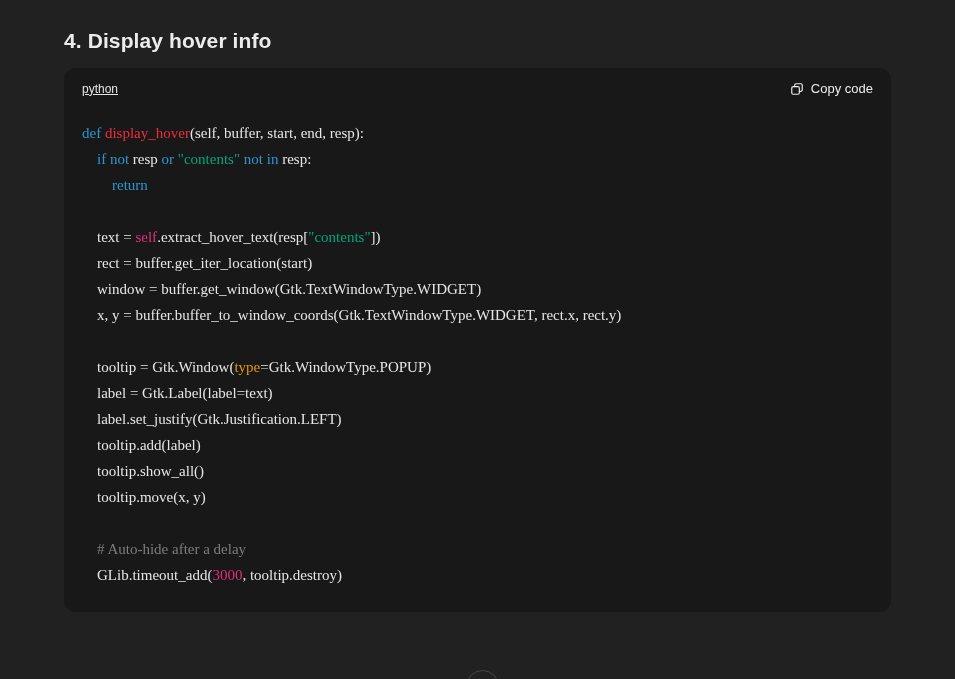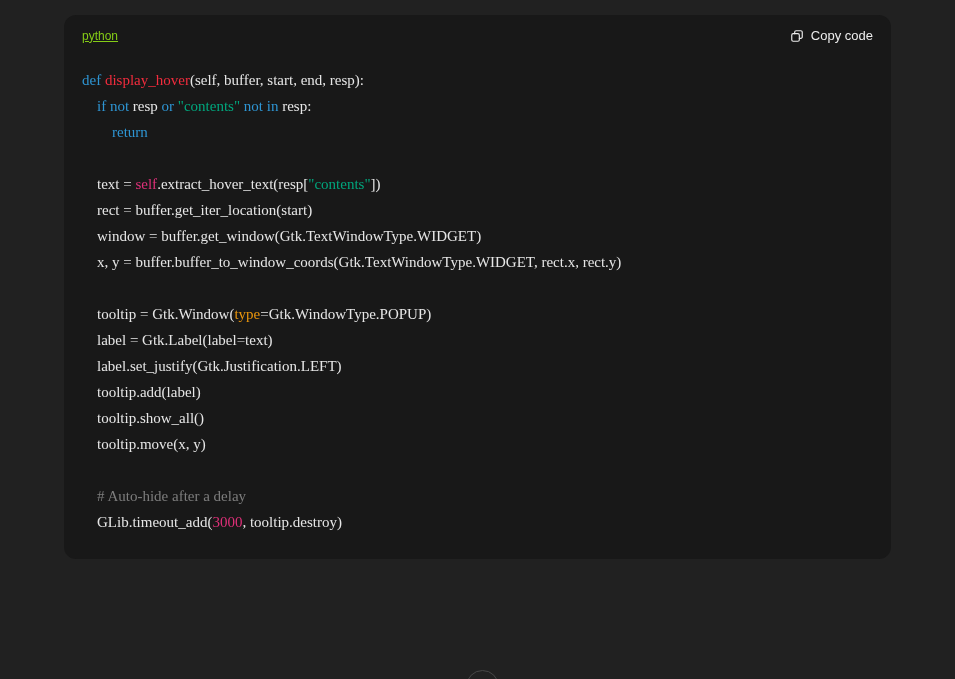--- a/index.html
+++ b/index.html
@@ -33,21 +33,21 @@
     overflow: hidden;
   }
   .code-header {
     display: flex;
     justify-content: space-between;
     align-items: center;
     padding: 13px 18px 3px 18px;
   }
   .lang-label {
     font-size: 12px;
-    color: #84cc16;
+    color: #e5e5e5;
     text-decoration: underline;
   }
   .copy-btn {
     display: flex; align-items: center; gap: 7px;
     background: transparent; border: none; padding: 0;
     color: #ececec; font-size: 13px;
     font-family: "Liberation Sans", sans-serif;
     cursor: pointer;
   }
   .copy-btn svg { display: block; }
@@ -70,20 +70,21 @@
     background: #212121;
     border: 1px solid #474747;
     cursor: pointer;
   }
 </style>
 </head>
 <body>
 
 <div class="content">
 
+  <h1 class="page-title">4. Display hover info</h1>
 
 
   <div class="code-block">
     <div class="code-header">
       <span class="lang-label">python</span>
       <button class="copy-btn">
         <span>
           <svg width="14" height="14" viewBox="0 0 24 24" fill="none" stroke="#ececec" stroke-width="2" stroke-linecap="round" stroke-linejoin="round">
             <rect x="3" y="8" width="13" height="13" rx="2.5"></rect>
             <path d="M8 8V5.5A2.5 2.5 0 0 1 10.5 3H18.5A2.5 2.5 0 0 1 21 5.5V13.5A2.5 2.5 0 0 1 18.5 16H16"></path>

